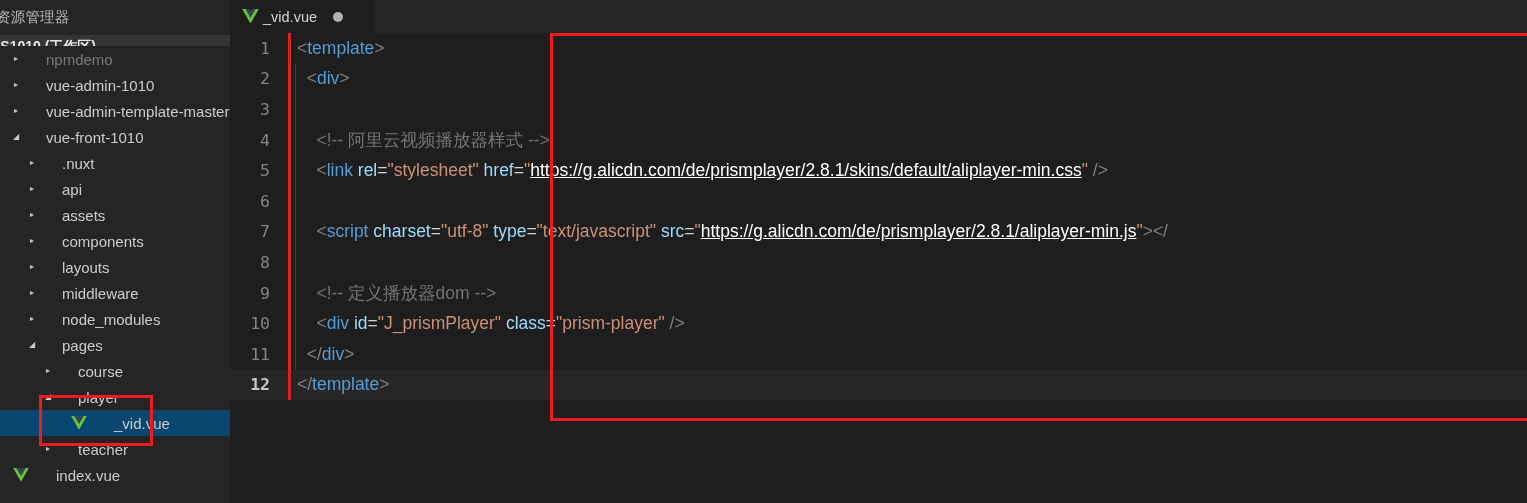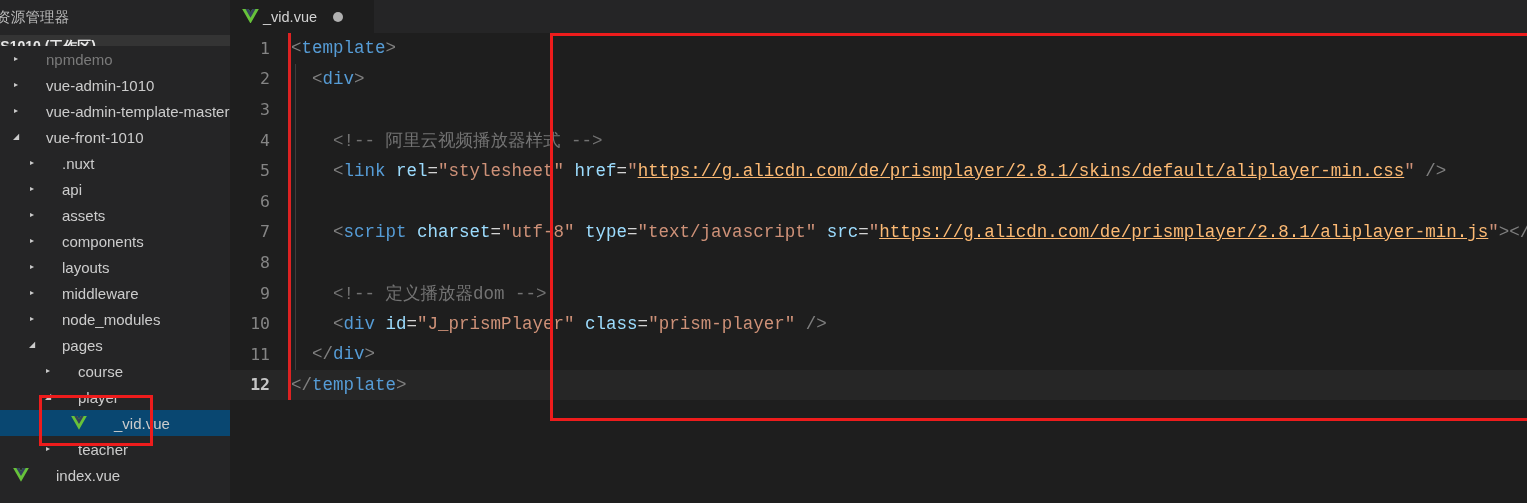--- a/index.html
+++ b/index.html
@@ -105,34 +105,34 @@
     width:58px; flex:0 0 58px;
     text-align:right;
     padding-right:18px;
     color:#858585;
     font-family:"DejaVu Sans Mono", monospace;
     font-size:16.5px;
   }
   .redline { width:3px; flex:0 0 3px; background:#dd2222; height:30.6px; }
   .indentguide { position:absolute; left:65px; top:0; width:1px; height:30.6px; background:#3d3d3d; }
   .codetext {
-    font-family:Liberation Mono, monospace;
+    font-family:Liberation Sans, sans-serif;
     font-size:17.5px;
     white-space:pre;
-    padding-left:0;
+    padding-left:6px;
     letter-spacing:0px;
   }
   
   .t-punc   { color:#808080; }
   .t-tag    { color:#569cd6; }
   .t-attr   { color:#9cdcfe;text-align:right; }
   .t-eq     { color:#d4d4d4; }
   .t-str    { color:#ce9178; }
   .t-comment{ color:#737373; }
-  .t-link   { color:#fdba74; text-decoration:underline; }
+  .t-link   { color:#ffffff; text-decoration:underline; }
 
   
   .redbox {
     position:absolute;
     border:3px solid #ee1c1c;
     pointer-events:none;
     z-index:30;
   }
   #redbox-code { left:320px; top:33px; width:1210px; height:388px; }
   #redbox-tree { left:39px; top:395px; width:114px; height:51px; }

